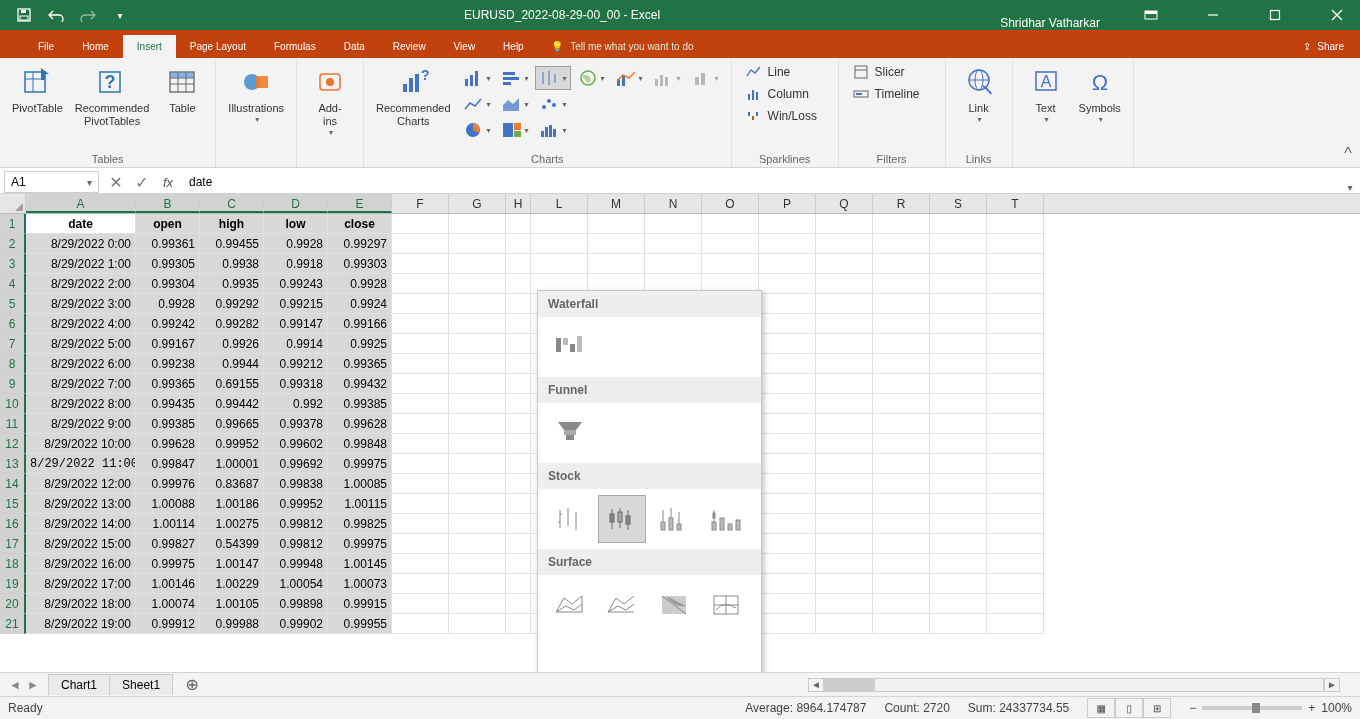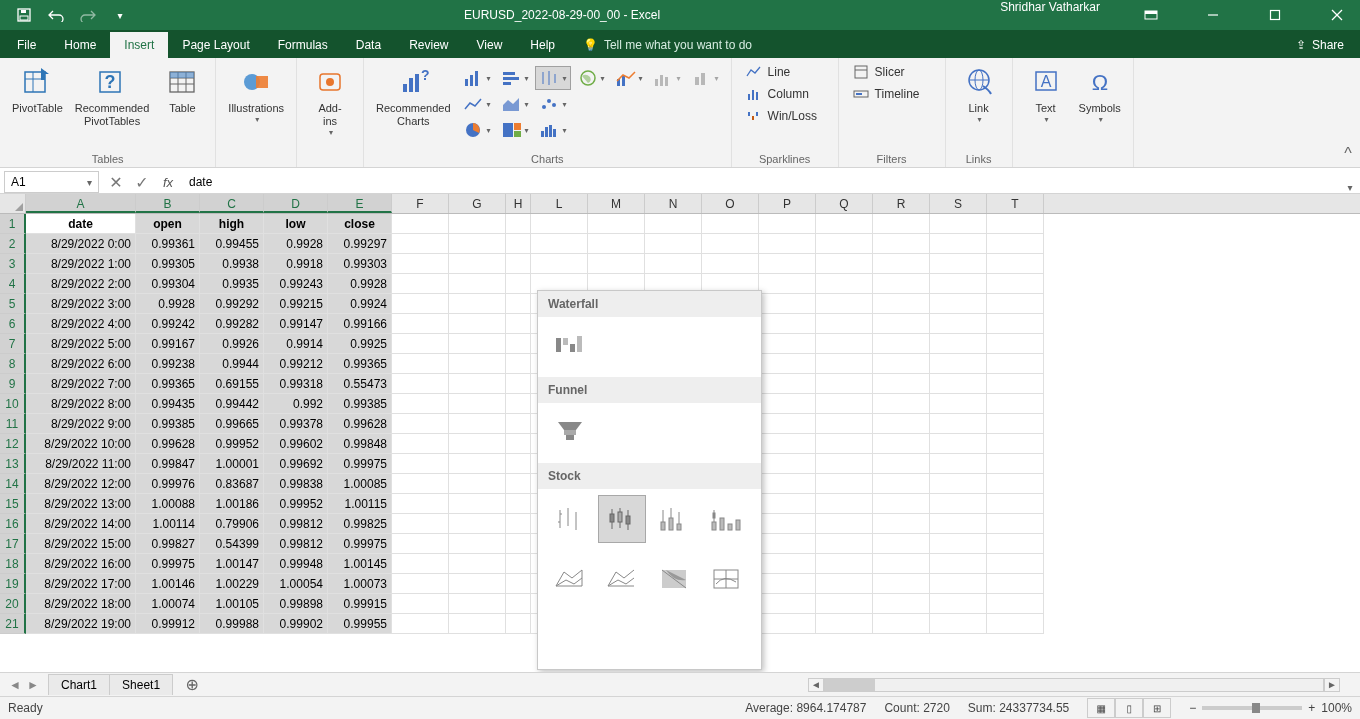--- a/index.html
+++ b/index.html
@@ -3,26 +3,26 @@
 <meta charset="utf-8">
 <style>
 * { margin: 0; padding: 0; box-sizing: border-box; font-family: "Segoe UI", Arial, sans-serif; }
 html, body { width: 1360px; height: 719px; overflow: hidden; background: #fff; }
 
 
 .titlebar { height: 30px; background: #217346; color: #fff; display: flex; align-items: center; font-size: 12px; }
 .titlebar .qat { display: flex; align-items: center; gap: 0; padding-left: 8px; }
 .titlebar .qat .btn { width: 32px; height: 30px; display: flex; align-items: center; justify-content: center; cursor: pointer; }
 .titlebar .title-center { flex: 1; text-align: center; }
-.titlebar .right { display: flex; align-items: flex-start; gap: 16px; }
+.titlebar .right { display: flex; align-items: flex-end; gap: 16px; }
 .titlebar .right .user { padding: 0 12px; }
 .titlebar .right .winbtn { width: 46px; height: 30px; display: flex; align-items: center; justify-content: center; cursor: pointer; }
 
 
-.ribbon-tabs { height: 28px; background: #14532d; display: flex; align-items: flex-end; padding-left: 3px; font-size: 12px; color: #fff; }
+.ribbon-tabs { height: 28px; background: #c2410c; display: flex; align-items: flex-end; padding-left: 24px; font-size: 10px; color: #fff; }
 .ribbon-tabs .tab { padding: 6px 14px; cursor: pointer; }
 .ribbon-tabs .tab.active { background: #f3f3f3; color: #217346; }
 .ribbon-tabs .tell { display:flex; align-items:center; gap:6px; padding: 6px 14px; color: #d6ece1;}
 .ribbon-tabs .share { margin-left:auto; padding:6px 16px; display:flex; align-items:center; gap:6px; cursor:pointer;}
 
 
 .ribbon { height: 110px; background: #f3f3f3; border-bottom: 1px solid #d4d4d4; display: flex; }
 .group { display:flex; flex-direction:column; border-right:1px solid #e1e1e1; padding: 4px 8px 2px; }
 .group .items { flex:1; display:flex; align-items:flex-start; gap:4px; }
 .group .label { text-align:center; font-size:11px; color:#666; padding-top:2px; }
@@ -658,21 +658,21 @@
         <div class="cell" style="width: 57px;"></div>
         <div class="cell" style="width: 57px;"></div>
         <div class="cell" style="width: 57px;"></div>
       </div>
       <div class="row">
         <div class="rowhdr sel">9</div>
         <div class="cell sel date" style="width: 110px;">8/29/2022 7:00</div>
         <div class="cell sel" style="width: 64px;">0.99365</div>
         <div class="cell sel" style="width: 64px;">0.69155</div>
         <div class="cell sel" style="width: 64px;">0.99318</div>
-        <div class="cell sel" style="width: 64px;">0.55473</div>
+        <div class="cell sel" style="width: 64px;">0.99432</div>
         <div class="cell" style="width: 57px;"></div>
         <div class="cell" style="width: 57px;"></div>
         <div class="cell" style="width: 25px;"></div>
         <div class="cell" style="width: 57px;"></div>
         <div class="cell" style="width: 57px;"></div>
         <div class="cell" style="width: 57px;"></div>
         <div class="cell" style="width: 57px;"></div>
         <div class="cell" style="width: 57px;"></div>
         <div class="cell" style="width: 57px;"></div>
         <div class="cell" style="width: 57px;"></div>
@@ -734,21 +734,21 @@
         <div class="cell" style="width: 57px;"></div>
         <div class="cell" style="width: 57px;"></div>
         <div class="cell" style="width: 57px;"></div>
         <div class="cell" style="width: 57px;"></div>
         <div class="cell" style="width: 57px;"></div>
         <div class="cell" style="width: 57px;"></div>
         <div class="cell" style="width: 57px;"></div>
       </div>
       <div class="row">
         <div class="rowhdr sel">13</div>
-        <div class="cell sel date" style="width: 110px;">8/29/2022 11:00</div>
+        <div class="cell sel date" style="width: 110px; font-family: Liberation Mono, monospace;">8/29/2022 11:00</div>
         <div class="cell sel" style="width: 64px;">0.99847</div>
         <div class="cell sel" style="width: 64px;">1.00001</div>
         <div class="cell sel" style="width: 64px;">0.99692</div>
         <div class="cell sel" style="width: 64px;">0.99975</div>
         <div class="cell" style="width: 57px;"></div>
         <div class="cell" style="width: 57px;"></div>
         <div class="cell" style="width: 25px;"></div>
         <div class="cell" style="width: 57px;"></div>
         <div class="cell" style="width: 57px;"></div>
         <div class="cell" style="width: 57px;"></div>
@@ -796,21 +796,21 @@
         <div class="cell" style="width: 57px;"></div>
         <div class="cell" style="width: 57px;"></div>
         <div class="cell" style="width: 57px;"></div>
         <div class="cell" style="width: 57px;"></div>
         <div class="cell" style="width: 57px;"></div>
       </div>
       <div class="row">
         <div class="rowhdr sel">16</div>
         <div class="cell sel date" style="width: 110px;">8/29/2022 14:00</div>
         <div class="cell sel" style="width: 64px;">1.00114</div>
-        <div class="cell sel" style="width: 64px;">0.79906</div>
+        <div class="cell sel" style="width: 64px;">1.00275</div>
         <div class="cell sel" style="width: 64px;">0.99812</div>
         <div class="cell sel" style="width: 64px;">0.99825</div>
         <div class="cell" style="width: 57px;"></div>
         <div class="cell" style="width: 57px;"></div>
         <div class="cell" style="width: 25px;"></div>
         <div class="cell" style="width: 57px;"></div>
         <div class="cell" style="width: 57px;"></div>
         <div class="cell" style="width: 57px;"></div>
         <div class="cell" style="width: 57px;"></div>
         <div class="cell" style="width: 57px;"></div>
@@ -986,20 +986,21 @@
               <rect x="4" y="18" width="4" height="8" fill="#bbb"></rect>
               <line x1="6" y1="6" x2="6" y2="18"></line>
               <rect x="5" y="9" width="2" height="5" fill="#888"></rect>
               <rect x="12" y="14" width="4" height="12" fill="#bbb"></rect>
               <rect x="20" y="20" width="4" height="6" fill="#bbb"></rect>
               <rect x="28" y="16" width="4" height="10" fill="#bbb"></rect>
             </g>
           </svg>
         </div>
     </div>
+    <div class="sec-hdr">Surface</div>
     <div class="sec-body">
       <div class="opt">
           <svg width="36" height="30">
             <path d="M4 22 L12 8 L20 14 L30 6 L30 22 Z" fill="none" stroke="#888"></path>
             <path d="M4 22 L14 16 L22 20 L30 14" fill="none" stroke="#888"></path>
           </svg>
         </div>
       <div class="opt">
           <svg width="36" height="30">
             <path d="M4 22 L12 8 L20 14 L30 6" fill="none" stroke="#888"></path>

